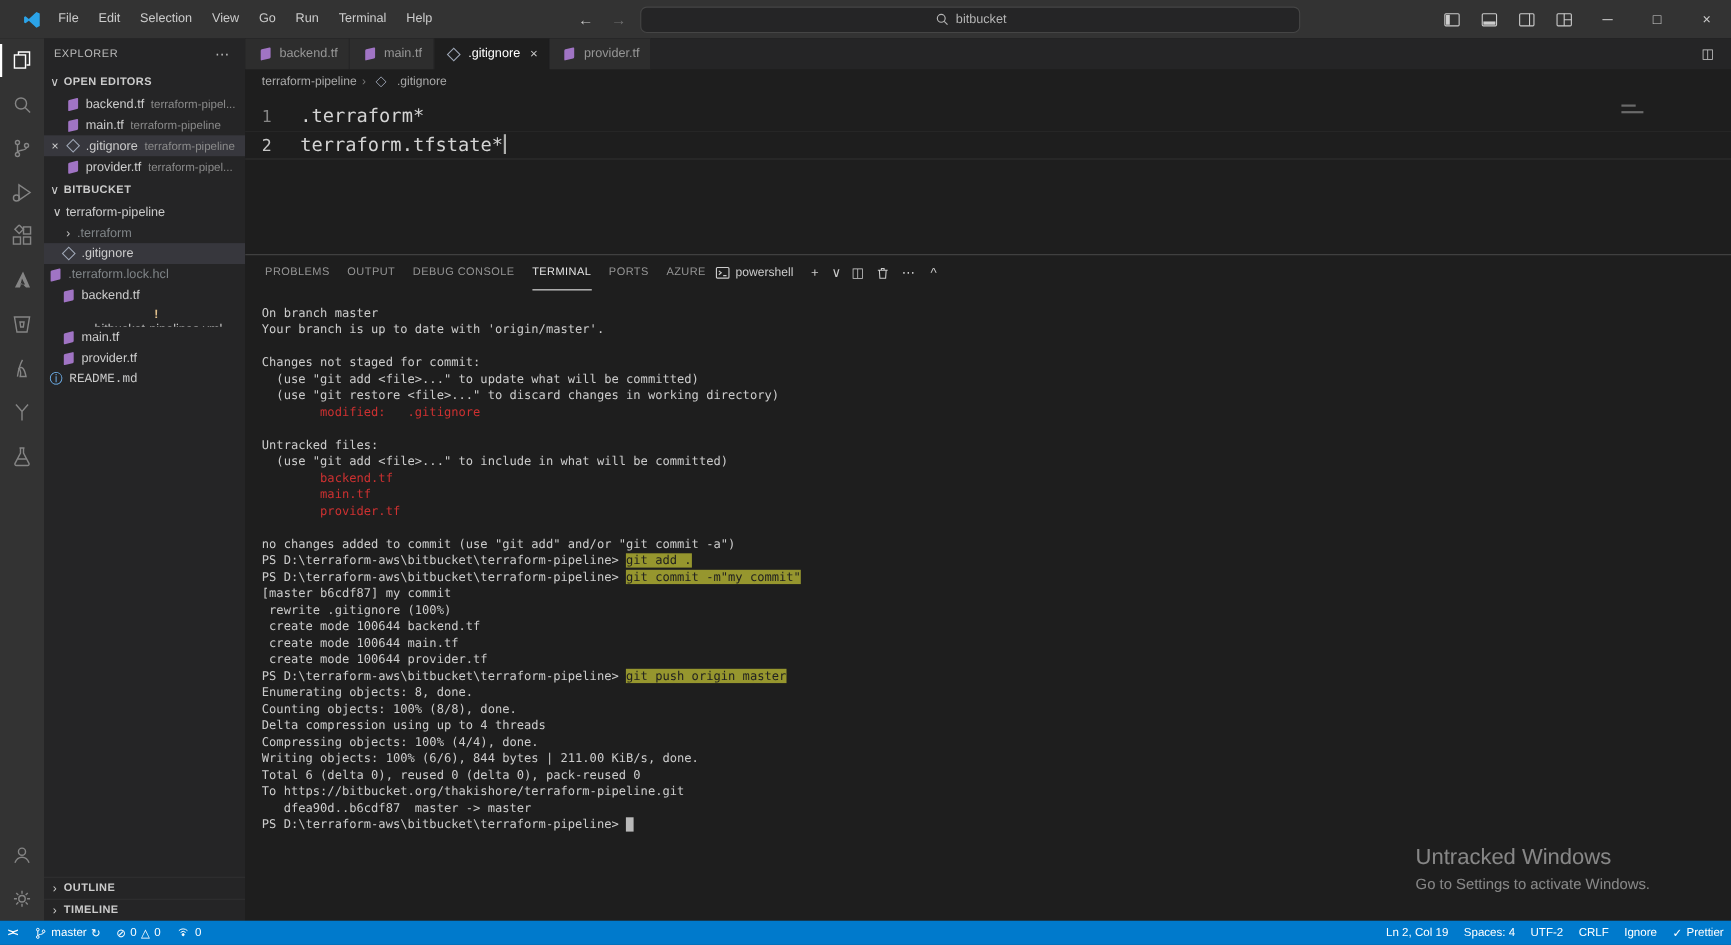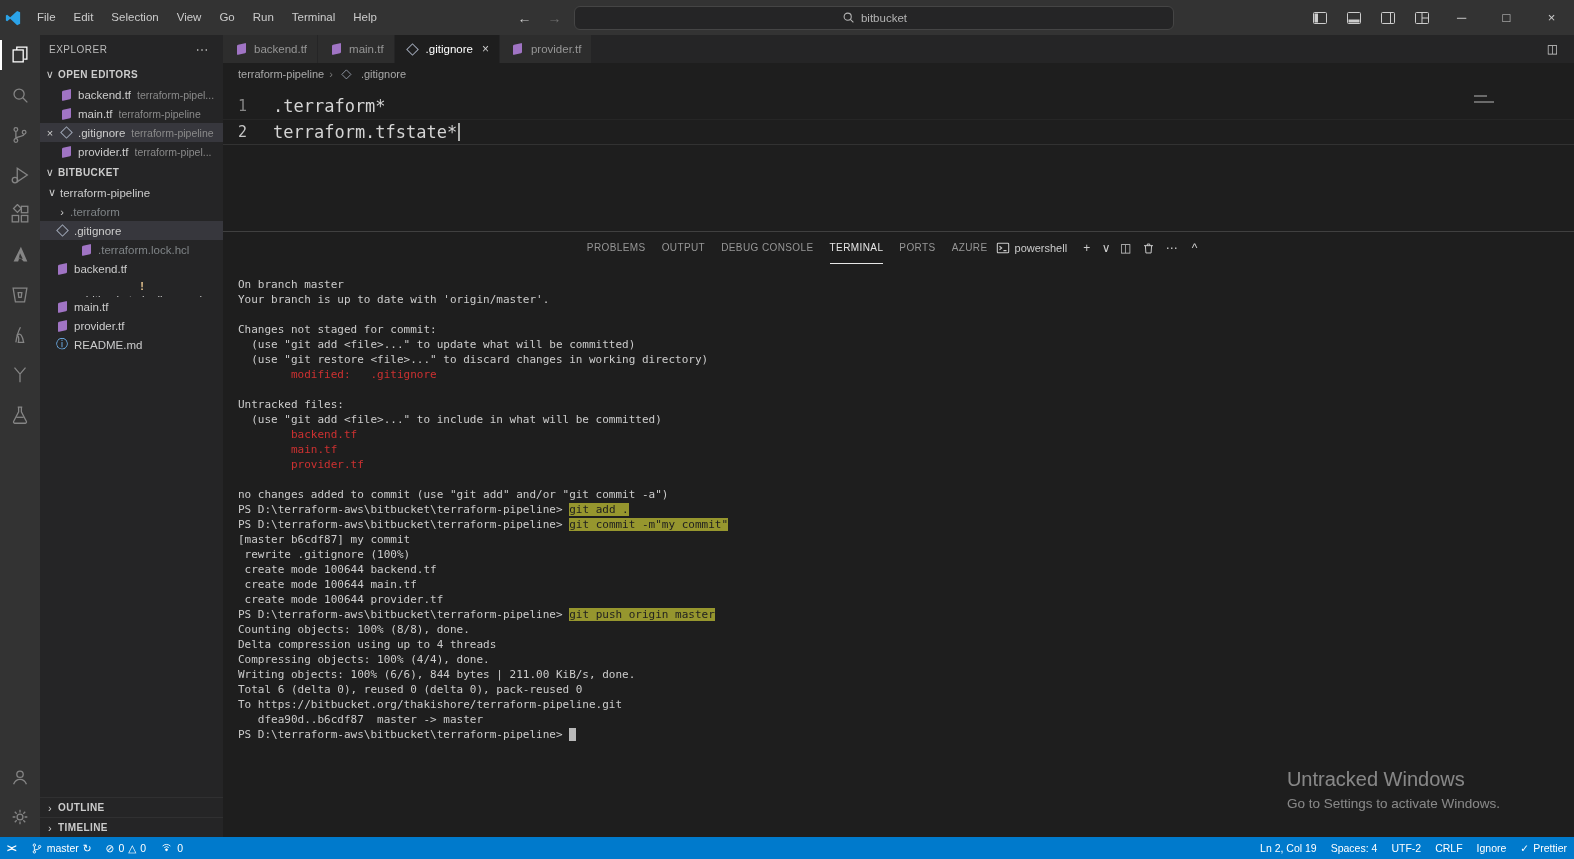--- a/index.html
+++ b/index.html
@@ -1,20 +1,20 @@
 <!DOCTYPE html>
 <html><head>
 <meta charset="utf-8">
 <style>
 *{box-sizing:border-box;margin:0;padding:0}
 body{width:1574px;height:859px;background:#1e1e1e;font-family:"Liberation Sans",sans-serif;color:#ccc;overflow:hidden;position:relative;font-size:12px}
 svg{display:block}
 
 .titlebar{height:35px;background:#333333;display:flex;align-items:center;color:#cccccc}
-.tb-left{display:flex;align-items:center;padding-left:4px}
+.tb-left{display:flex;align-items:center;padding-left:20px}
 .logo{width:18px;height:18px;margin-right:6px}
 .menubar{display:flex}
 .menu-item{padding:0 9px;height:35px;line-height:35px;font-size:11.5px;cursor:pointer}
 .tb-center{flex:1;display:flex;align-items:center;justify-content:center;gap:10px}
 .nav-arrow{font-size:14px;padding:0 3px;cursor:pointer}
 .nav-arrow.dim{color:#6f6f6f}
 .searchbox{width:600px;height:24px;background:#252526;border:1px solid #454545;border-radius:6px;display:flex;align-items:center;justify-content:center;gap:6px;color:#b4b4b4;font-size:11.5px;cursor:text}
 .tb-right{display:flex;align-items:center;height:35px}
 .tb-icon{width:34px;height:35px;display:flex;align-items:center;justify-content:center;color:#cccccc;cursor:pointer}
 .win-btn{width:45px;height:35px;display:flex;align-items:center;justify-content:center;font-size:13px;cursor:pointer}
@@ -66,21 +66,21 @@
 .eline.active .lnum{color:#c6c6c6}
 .eline.active{box-shadow:inset 0 -1px 0 rgba(255,255,255,.09),inset 0 1px 0 rgba(255,255,255,.04)}
 .lcode{color:#d4d4d4;white-space:pre}
 .caret{display:inline-block;width:2px;height:18px;background:#aeafad;margin-left:1px;vertical-align:-3px}
 .minimap{position:absolute;top:10px;right:80px}
 .minimap i{display:block;height:2px;background:#6a6a6a;margin-bottom:4px}
 .minimap i:first-child{width:13px}
 .minimap i:last-child{width:20px}
 
 .panel{flex:1;border-top:1px solid rgba(128,128,128,.35);display:flex;flex-direction:column;min-height:0}
-.panel-header{height:32px;display:flex;align-items:center;justify-content:center;padding:0 24px 0 10px;flex:none}
+.panel-header{height:32px;display:flex;align-items:center;justify-content:flex-start;padding:0 24px 0 10px;flex:none}
 .panel-tabs{display:flex;align-items:stretch;height:100%}
 .ptab{display:flex;align-items:center;margin:0 8px;font-size:10px;color:#969696;letter-spacing:.4px;border-bottom:1px solid transparent;cursor:pointer}
 .ptab.active{color:#e7e7e7;border-bottom-color:#e7e7e7}
 .ph-right{display:flex;align-items:center;gap:4px;color:#ccc}
 .shell-select{display:flex;align-items:center;gap:5px;font-size:11px;margin-right:6px;cursor:pointer}
 .picon{width:19px;text-align:center;font-size:12px;cursor:pointer;display:flex;align-items:center;justify-content:center}
 .terminal{flex:1;overflow:hidden;padding:13px 0 0 15px;font-family:"DejaVu Sans Mono",monospace;font-size:11px;line-height:15px;color:#cccccc}
 .tline{white-space:pre}
 .t-red{color:#cd3131}
 .t-hl{background:#96962e;color:#1f1f1f}
@@ -307,41 +307,41 @@
           <span class="sname">terraform-pipeline</span>
         </div>
         <div class="srow dim" style="padding-left: 14px;">
           <span class="chev">›</span>
           <span class="sname">.terraform</span>
         </div>
         <div class="srow selected" style="padding-left: 14px;">
           <span class="fi fi-git"></span>
           <span class="sname">.gitignore</span>
         </div>
-        <div class="srow dim" style=" margin-left: 36px;">
+        <div class="srow dim" style="">
           <span class="fi fi-tf"></span>
           <span class="sname">.terraform.lock.hcl</span>
         </div>
         <div class="srow" style="padding-left: 14px;">
           <span class="fi fi-tf"></span>
           <span class="sname">backend.tf</span>
         </div>
         <div class="srow" style="padding-left: 25px; flex-direction: column;">
           <span class="fi fi-yml"></span>
           <span class="sname">bitbucket-pipelines.yml</span>
         </div>
         <div class="srow" style="padding-left: 14px;">
           <span class="fi fi-tf"></span>
           <span class="sname">main.tf</span>
         </div>
         <div class="srow" style="padding-left: 14px;">
           <span class="fi fi-tf"></span>
           <span class="sname">provider.tf</span>
         </div>
-        <div class="srow" style="padding-left: 14px;">
+        <div class="srow" style="padding-left: 3px; font-family: Liberation Mono, monospace;">
           <span class="fi fi-md"></span>
           <span class="sname">README.md</span>
         </div>
       </div>
     <div class="tree-spacer"></div>
     <div class="bottom-sections">
       <div class="section-header">
         <span class="chev">›</span>
         <span>OUTLINE</span>
       </div>
@@ -451,20 +451,21 @@
           <div class="tline">&nbsp;</div>
           <div class="tline"><span>no changes added to commit (use "git add" and/or "git commit -a")</span></div>
           <div class="tline"><span>PS D:\terraform-aws\bitbucket\terraform-pipeline&gt; </span><span class="t-hl">git add .</span></div>
           <div class="tline"><span>PS D:\terraform-aws\bitbucket\terraform-pipeline&gt; </span><span class="t-hl">git commit -m"my commit"</span></div>
           <div class="tline"><span>[master b6cdf87] my commit</span></div>
           <div class="tline"><span> rewrite .gitignore (100%)</span></div>
           <div class="tline"><span> create mode 100644 backend.tf</span></div>
           <div class="tline"><span> create mode 100644 main.tf</span></div>
           <div class="tline"><span> create mode 100644 provider.tf</span></div>
           <div class="tline"><span>PS D:\terraform-aws\bitbucket\terraform-pipeline&gt; </span><span class="t-hl">git push origin master</span></div>
+          <div class="tline"><span>Enumerating objects: 8, done.</span></div>
           <div class="tline"><span>Counting objects: 100% (8/8), done.</span></div>
           <div class="tline"><span>Delta compression using up to 4 threads</span></div>
           <div class="tline"><span>Compressing objects: 100% (4/4), done.</span></div>
           <div class="tline"><span>Writing objects: 100% (6/6), 844 bytes | 211.00 KiB/s, done.</span></div>
           <div class="tline"><span>Total 6 (delta 0), reused 0 (delta 0), pack-reused 0</span></div>
           <div class="tline"><span>To https://bitbucket.org/thakishore/terraform-pipeline.git</span></div>
           <div class="tline"><span>   dfea90d..b6cdf87  master -&gt; master</span></div>
           <div class="tline"><span>PS D:\terraform-aws\bitbucket\terraform-pipeline&gt; </span><span class="t-cursor"> </span></div>
         </div>
     </div>

